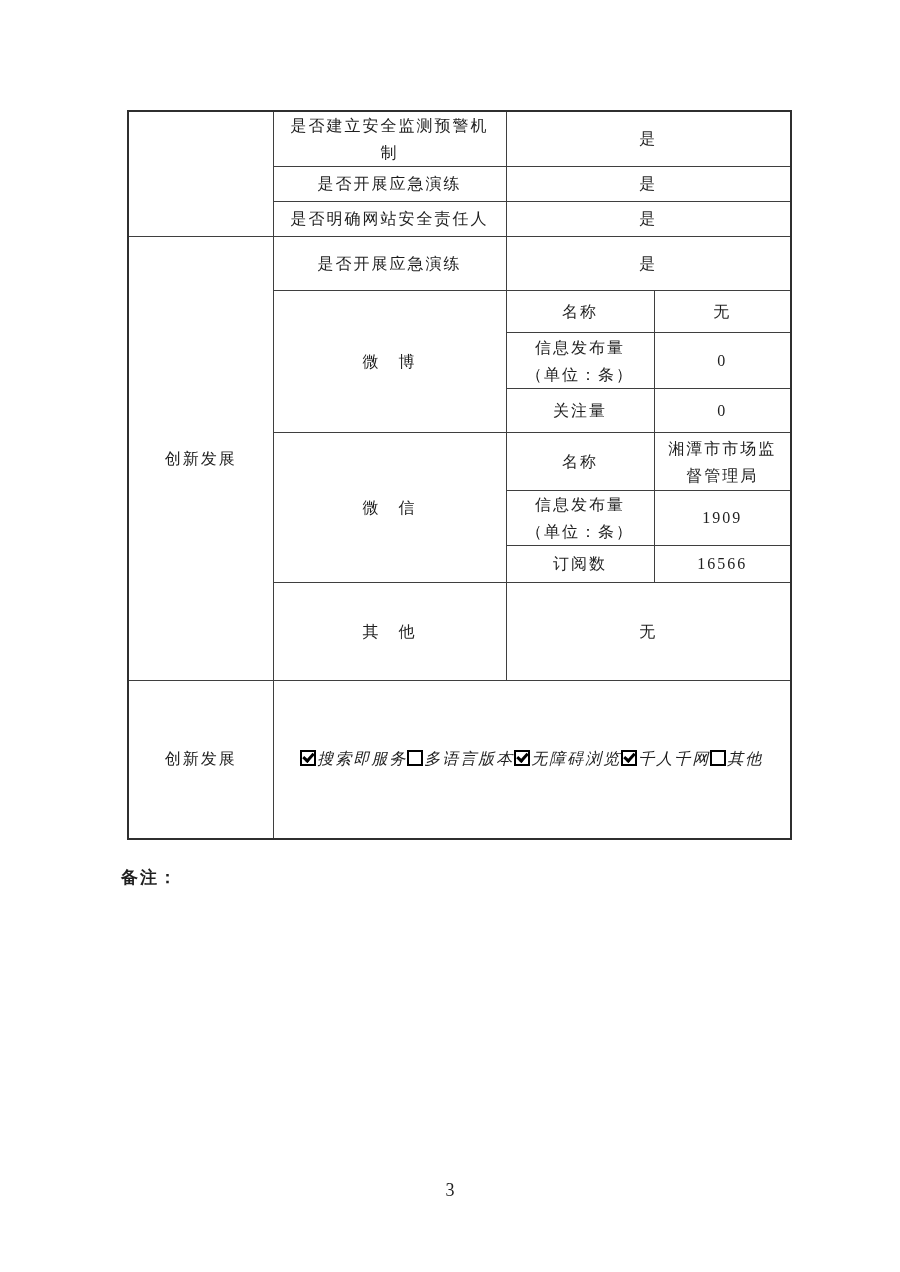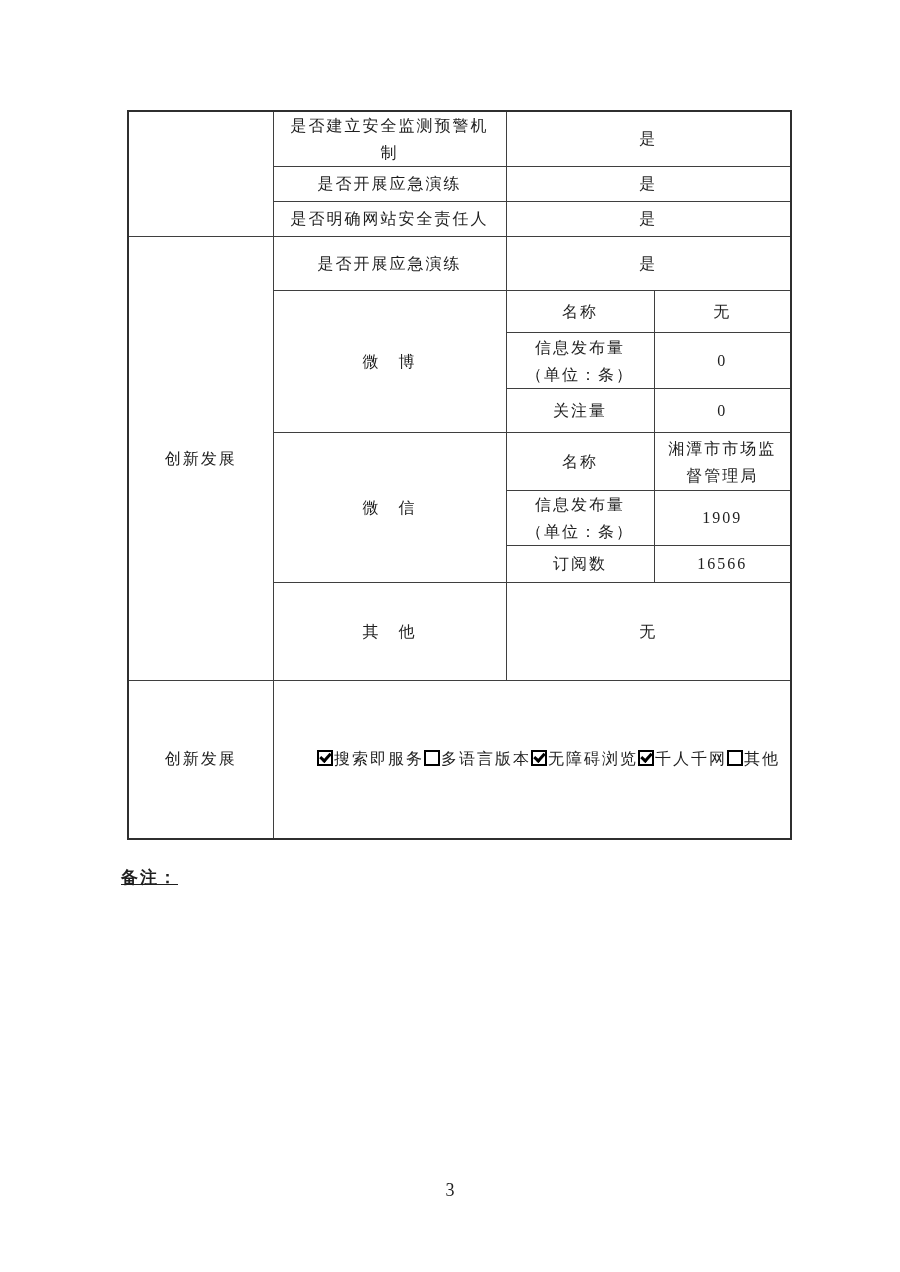--- a/index.html
+++ b/index.html
@@ -49,29 +49,28 @@
     position: absolute;
     left: 1px;
     top: 1px;
     width: 8px;
     height: 4px;
     border-left: 3px solid #000;
     border-bottom: 3px solid #000;
     transform: rotate(-48deg);
   }
   .cb-item { white-space: nowrap; }
-  .innov-line { text-align: right; letter-spacing: 2px; }
+  .innov-line { text-align: center; letter-spacing: 2px; font-style: italic; }
   .remark {
     position: absolute;
     left: 121px;
     top: 866px;
     font-size: 17px;
     font-weight: bold;
     letter-spacing: 2px;
-    text-decoration: underline;
   }
   .page-num {
     position: absolute;
     top: 1180px;
     left: 0;
     width: 100%;
     text-align: center;
     font-size: 18px;
   }
 </style>

